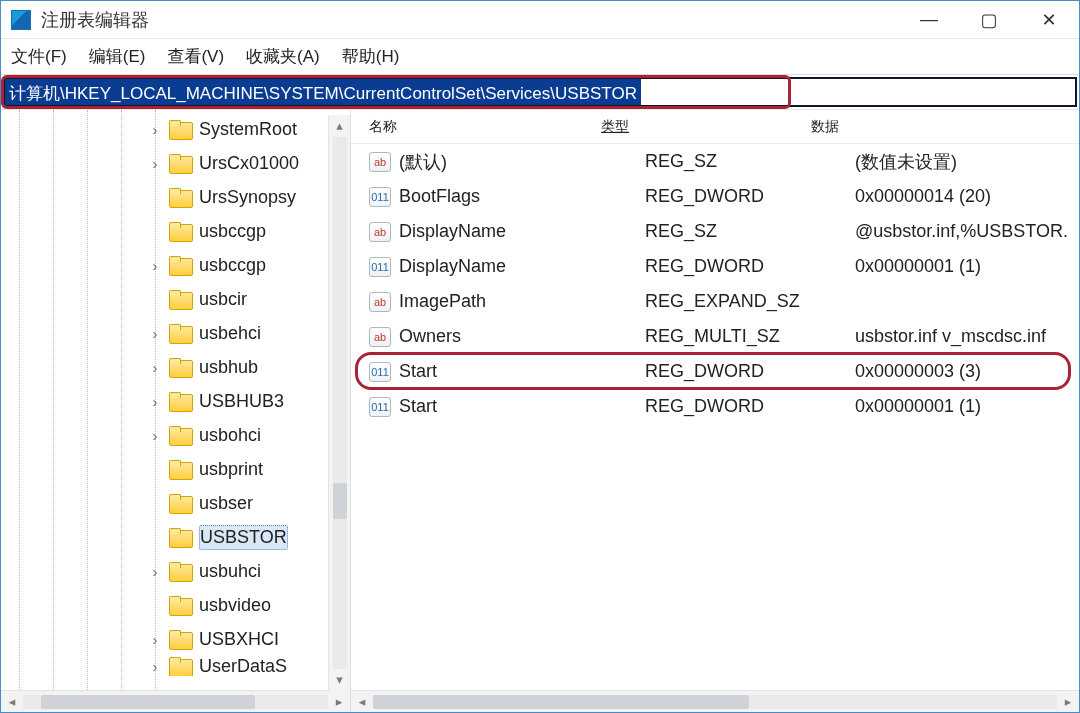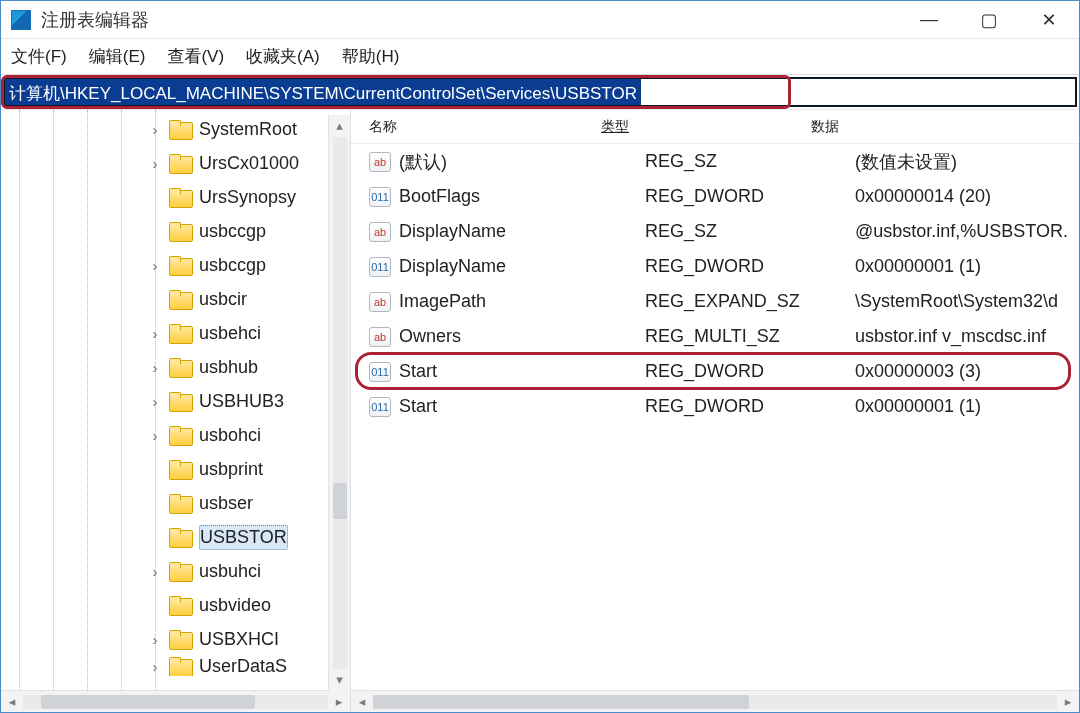--- a/index.html
+++ b/index.html
@@ -418,21 +418,20 @@
             </div>
             <div class="cell-type">REG_DWORD</div>
             <div class="cell-data">0x00000001 (1)</div>
           </div>
           <div class="row">
             <div class="cell-name">
               <span class="value-icon str">ab</span>
               <span>ImagePath</span>
             </div>
             <div class="cell-type">REG_EXPAND_SZ</div>
-            <div class="cell-data">\SystemRoot\System32\d</div>
           </div>
           <div class="row">
             <div class="cell-name">
               <span class="value-icon str">ab</span>
               <span>Owners</span>
             </div>
             <div class="cell-type">REG_MULTI_SZ</div>
             <div class="cell-data">usbstor.inf v_mscdsc.inf</div>
           </div>
           <div class="row">

